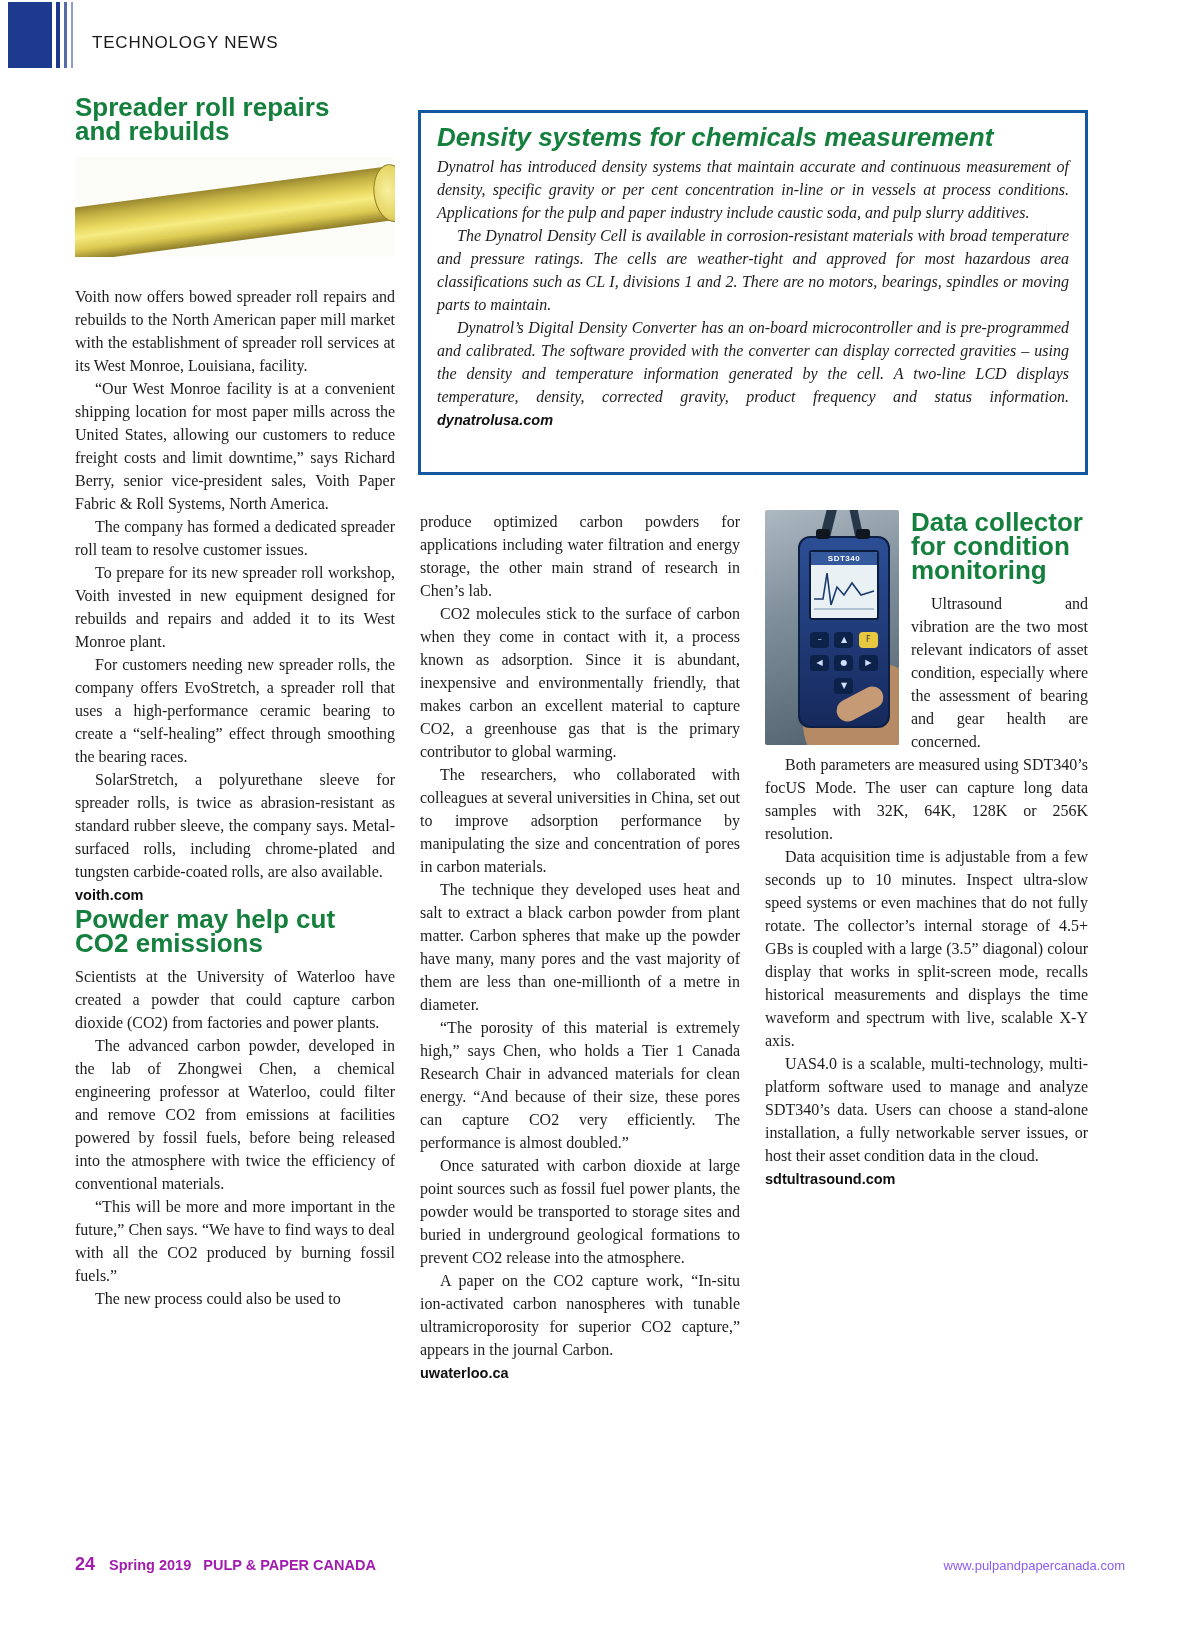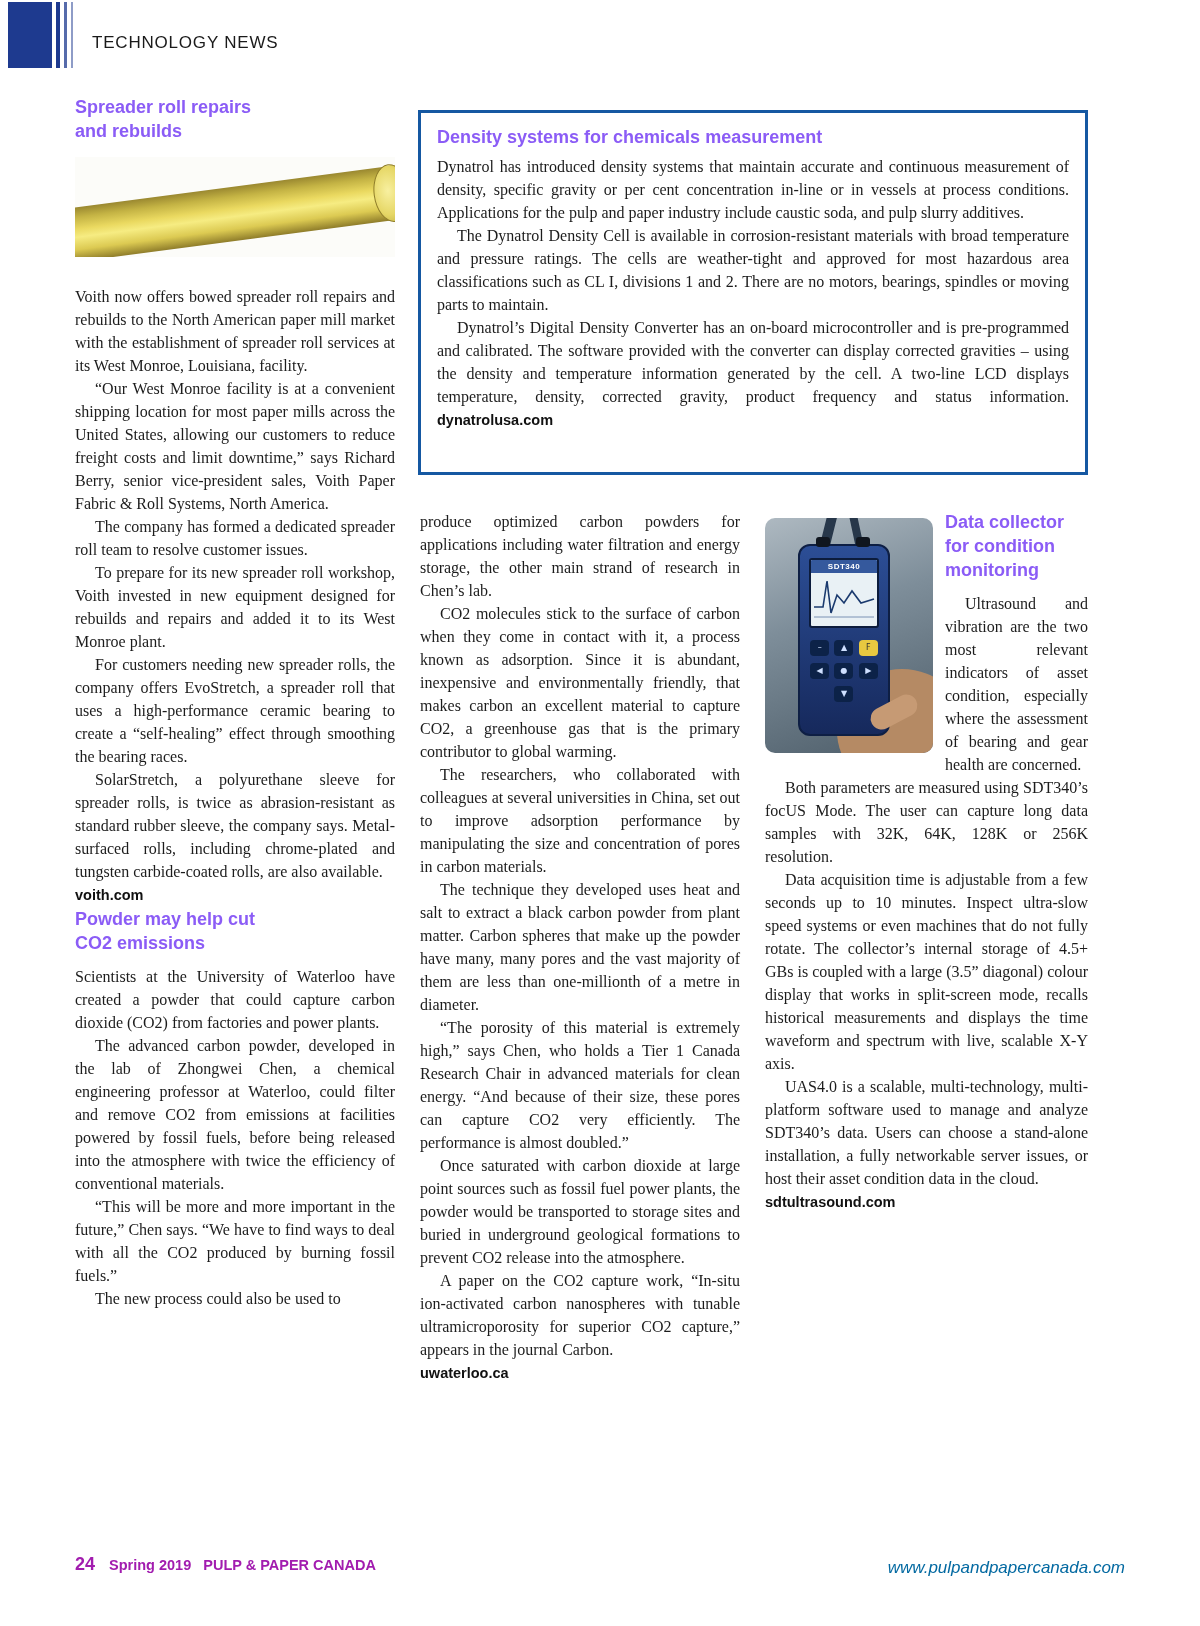--- a/index.html
+++ b/index.html
@@ -17,40 +17,40 @@
   .stripe { background:#1e3a8f; }
   .st1 { width:4px; } .st2 { width:3px; opacity:.75; } .st3 { width:2px; opacity:.5; }
   .section-title {
     position:absolute; left:92px; top:33px;
     font-family:"Liberation Sans", sans-serif; font-size:17px; letter-spacing:.8px; color:#1a1a1a;
   }
 
   
   .article-title {
     font-family:"Liberation Sans", sans-serif; font-weight:bold;
-    color:#8b5cf6; font-size:18px; line-height:24px; margin-bottom:10px;
+    color:#15803d; font-size:26px; line-height:24px; margin-bottom:10px;
   }
   .article-title .tl { display:block; }
   .bodytext p { font-size:16px; line-height:23px; text-align:justify; }
   .bodytext p.ind { text-indent:20px; }
   .weblink {
     font-family:"Liberation Sans", sans-serif; font-weight:bold;
     font-size:14.5px; color:#111; line-height:23px;margin-top:48px;
   }
   div.weblink { margin-top:1px; }
 
   
   .col-left  { position:absolute; left:75px;  top:95px;  width:320px; }
   .col-mid   { position:absolute; left:420px; top:510px; width:320px; }
   .col-right { position:absolute; left:765px; top:510px; width:323px; }
 
   
   .density-box {
     position:absolute; left:418px; top:110px; width:670px; min-height:365px;
-    border:3px solid #1558a2; background:#fff; padding:12px 16px 14px;
+    border:3px solid #1558a2; background:#fff; padding:12px 16px 14px;font-style:italic;
   }
   .density-box .article-title { margin-bottom:6px; }
 
   
   .roll-fig {
     position:relative; width:320px; height:100px; margin:14px 0 28px;
     background:#fcfcf9; overflow:hidden;
   }
   .roll {
     position:absolute; left:-16px; top:30px; width:348px; height:54px;
@@ -59,23 +59,23 @@
     border-radius:8px/22px;
   }
   .roll-cap {
     position:absolute; right:-4px; top:-2px; width:36px; height:58px; border-radius:50%;
     background:radial-gradient(ellipse at 40% 45%,#f8f0a0 0%,#e6d766 55%,#b3a238 100%);
     border:1px solid #8f7d2a;
   }
 
   
   .photo {
-    position:relative; width:168px; height:235px; float:left; margin:8px 12px 4px 0;
+    position:relative; width:134px; height:235px; float:left; margin:0 12px 4px 0;
     background:linear-gradient(160deg,#aeb9c1 0%,#7e8e9a 40%,#4c5c68 100%);
-    overflow:hidden; border-radius:10px;
+    overflow:hidden; border-radius:2px;
   }
   .cable { position:absolute; background:#27374a; border-radius:5px; }
   .c1 { width:10px; height:62px; left:56px; top:-8px; transform:rotate(14deg); }
   .c2 { width:8px;  height:52px; left:88px; top:-10px; transform:rotate(-12deg); }
   .device {
     position:absolute; left:33px; top:26px; width:92px; height:192px;
     background:linear-gradient(180deg,#2c4e96,#16295c);
     border:2px solid #0e1f44; border-radius:12px;
   }
   .port { position:absolute; top:-9px; width:14px; height:10px; background:#10161f; border-radius:3px; }
@@ -107,21 +107,21 @@
   
   .footer-left {
     position:absolute; left:75px; top:1554px;
     font-family:"Liberation Sans", sans-serif; color:#a21caf;
   }
   .footer-left .pg { font-weight:bold; font-size:18px; margin-right:14px; }
   .footer-left .issue, .footer-left .mag { font-weight:bold; font-size:14.5px; }
   .footer-left .issue { margin-right:12px; }
   .footer-right {
     position:absolute; right:75px; top:1558px;
-    font-family:"Liberation Sans", sans-serif; font-size:17px; color:#0369a1;font-style:italic;
+    font-family:"Liberation Sans", sans-serif; font-size:13px; color:#8b5cf6;
   }
 </style>
 </head>
 <body>
 
 <div class="page">
 
   <div class="logo">
     <div class="logo-block"></div>
     <div class="stripe st1"></div>

